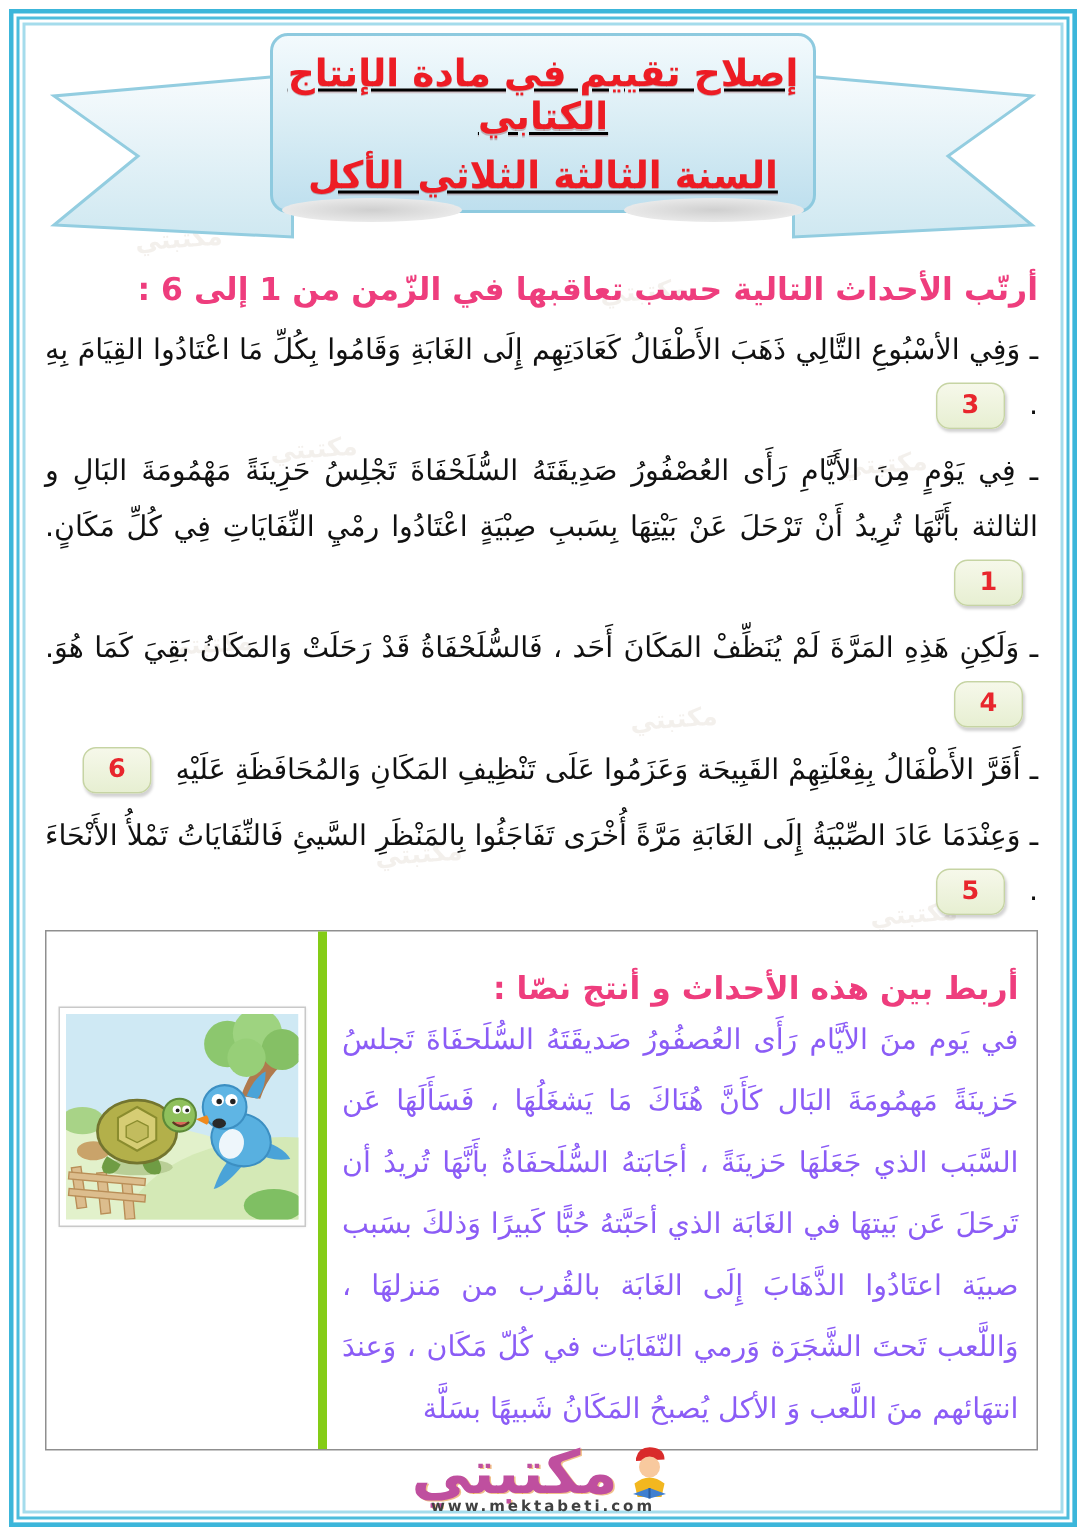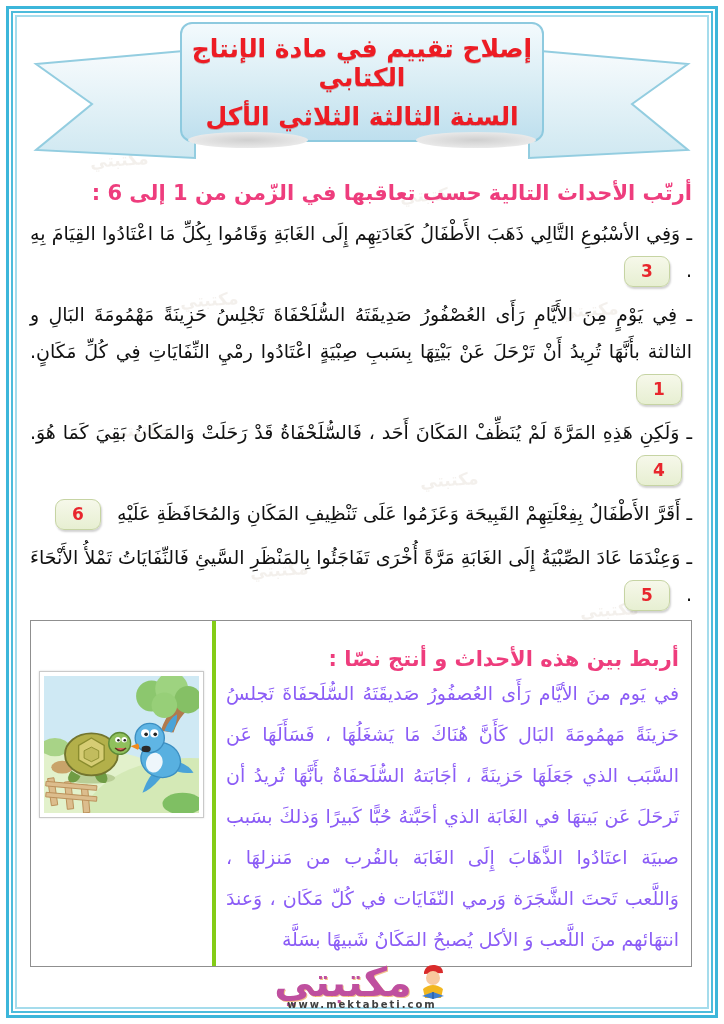--- a/index.html
+++ b/index.html
@@ -31,20 +31,21 @@
   .banner { position:absolute; top:20px; left:28px; right:28px; height:140px; }
   .tail { position:absolute; top:26px; width:168px; height:116px; }
   .tail.left  { left:0; }
   .tail.right { right:0; }
   .panel {
     position:absolute; left:152px; right:152px; top:2px; height:120px;
     background:linear-gradient(#f3fafd, #d7ecf4 55%, #bedfee);
     border:2px solid #8ecadf; border-radius:12px;
     display:flex; flex-direction:column; justify-content:center; gap:10px;
     z-index:2;
+    text-decoration:underline;
   }
   .panel .curl {
     position:absolute; bottom:-8px; width:120px; height:16px; border-radius:50%;
     background:radial-gradient(#cfcfcf, #e9e9e9 70%, rgba(255,255,255,0));
     z-index:-1;
   }
   .curl.c-left{ left:6px; } .curl.c-right{ right:6px; }
   .banner-line {
     text-align:center; color:#ed1c24; font-weight:bold; font-size:25px;
     letter-spacing:1px; text-shadow:0 1px 0 rgba(120,0,0,.25);
@@ -75,21 +76,21 @@
     display:flex; flex-direction:row; direction:ltr;
     border:1px solid #8f8f8f; margin-top:6px; min-height:284px; background:#fff;
   }
   .img-col { width:181px; padding:10px 8px; }
   .img-frame {
     margin-top:40px; background:#fff; border:1px solid #c9c9c9; padding:4px;
     box-shadow:0 0 2px rgba(0,0,0,.15);
   }
   .img-frame svg { display:block; width:100%; height:auto; }
   .text-col {
-    flex:1; border-left:4px solid #84cc16; direction:rtl;
+    flex:1; border-left:6px solid #84cc16; direction:rtl;
     padding:8px 12px 6px 10px;
   }
   .text-col .instruction { margin-bottom:2px; }
   .story {
     font-size:19px; line-height:41px; color:#8b5cf6; text-align:justify;
     font-weight:500;
   }
 
   
   .footer { position:absolute; bottom:14px; left:0; right:0; text-align:center; }

